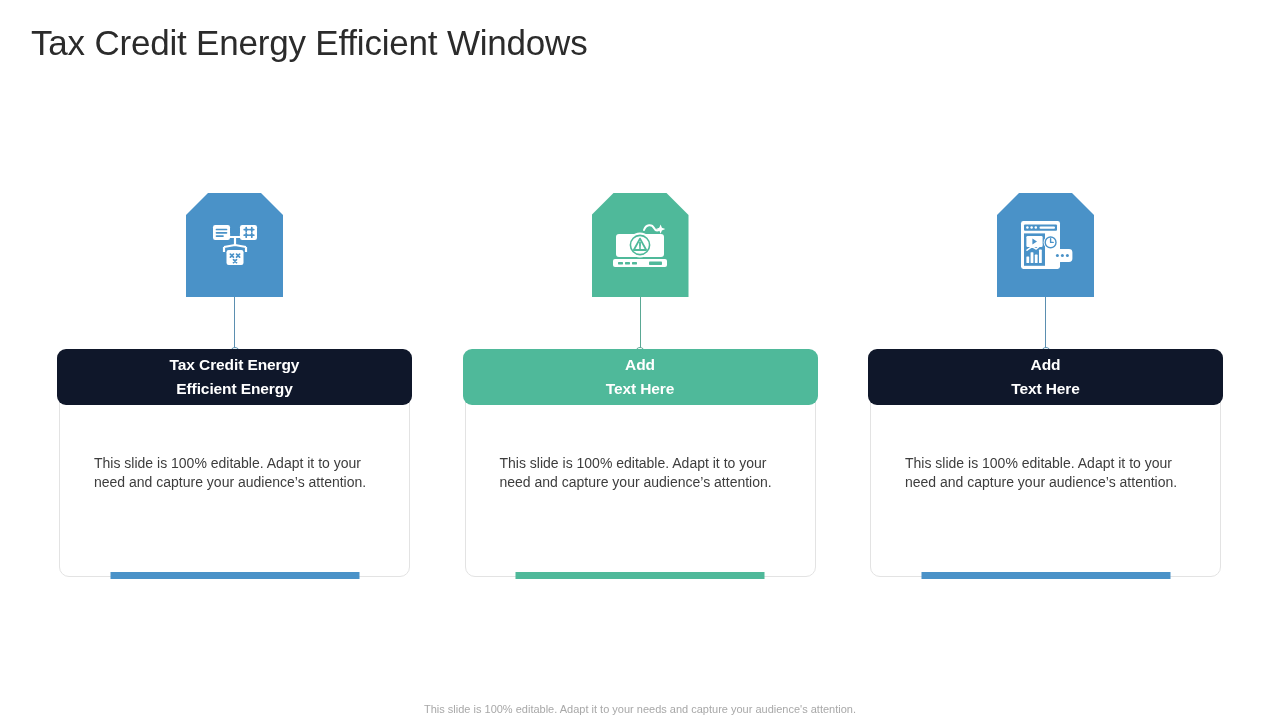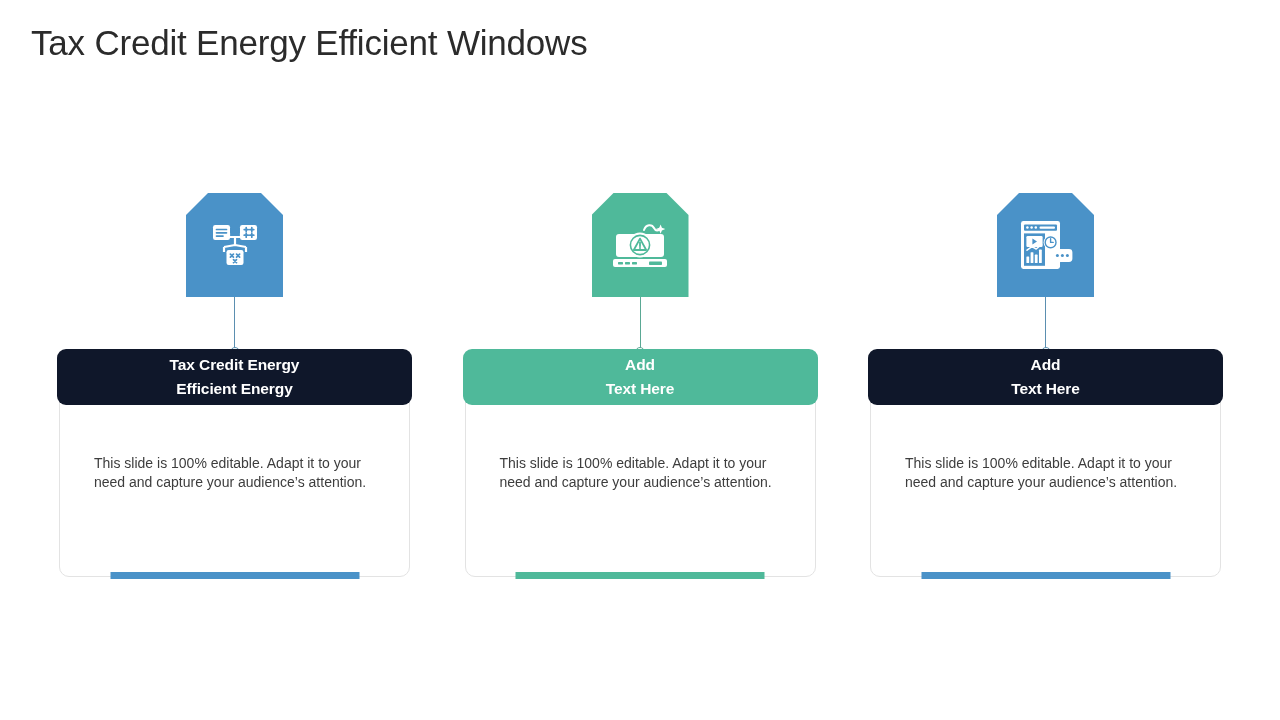--- a/index.html
+++ b/index.html
@@ -313,14 +313,15 @@
         </div>
         <div class="card-body">
           <p class="card-body-text">This slide is 100% editable. Adapt it to your need and capture your audience’s attention.</p>
           <span class="card-accent"></span>
         </div>
       </div>
     </div>
 
   </div>
 
+  <div class="footer-note">This slide is 100% editable. Adapt it to your needs and capture your audience's attention.</div>
 
 </div>
 
 </body></html>

